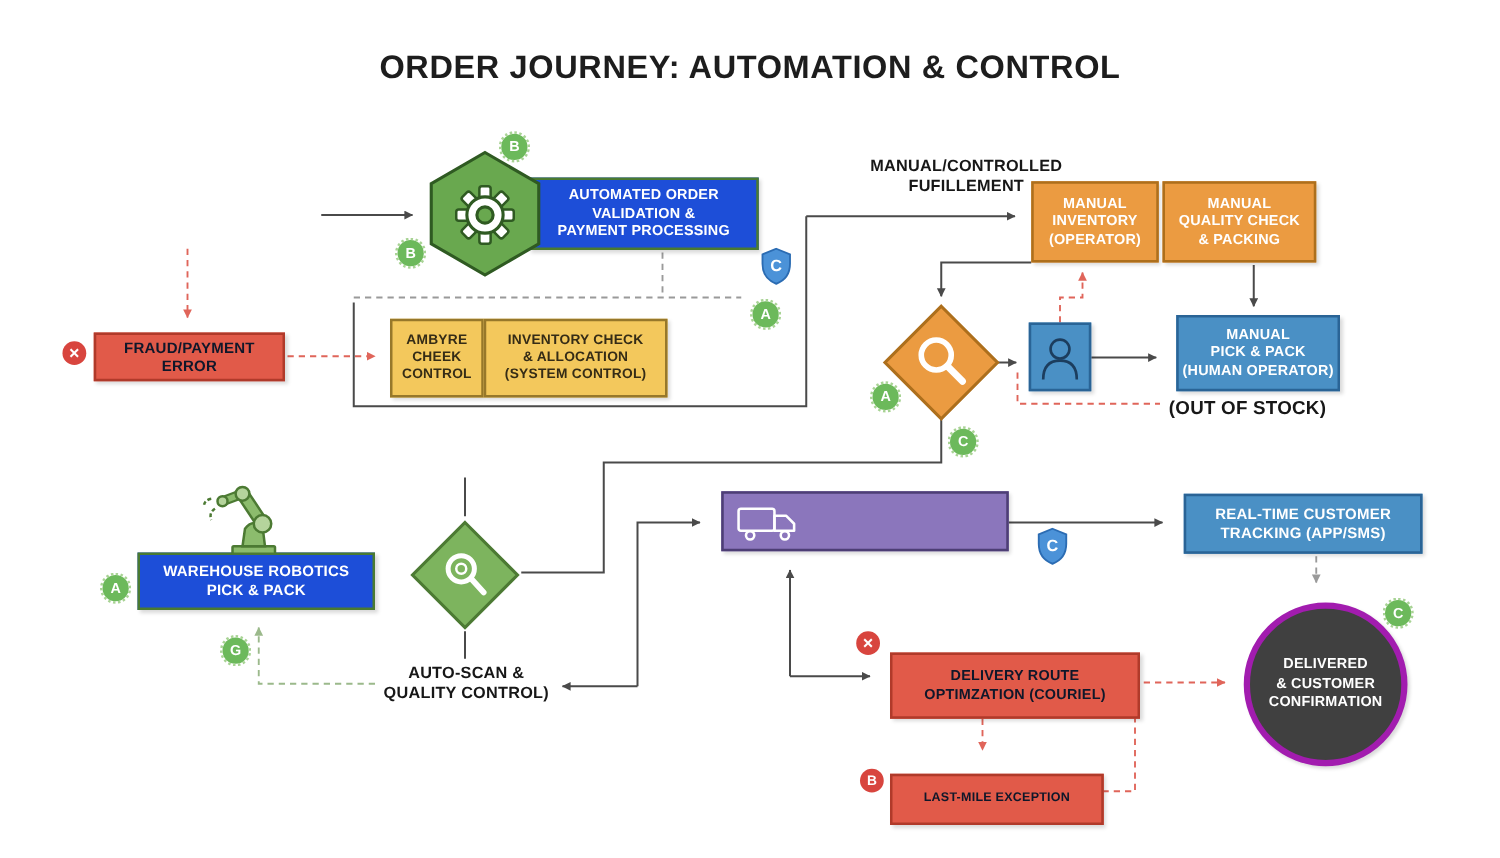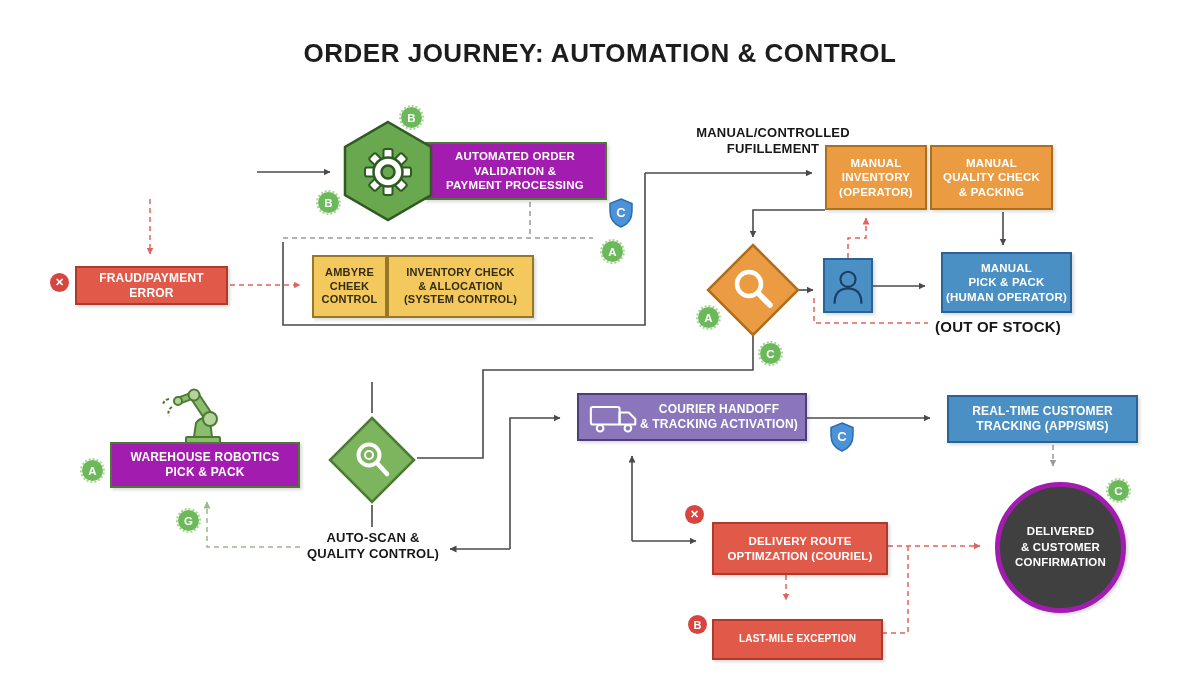--- a/index.html
+++ b/index.html
@@ -5,24 +5,24 @@
   html,body{margin:0;padding:0;background:#fff;}
   #canvas{position:relative;width:1200px;height:686px;background:#ffffff;overflow:hidden;
           font-family:"Liberation Sans", sans-serif;}
   #title{position:absolute;left:0;right:0;top:38px;text-align:center;font-size:26px;font-weight:800;
          color:#1d1d1d;letter-spacing:.5px;}
   svg.layer{position:absolute;left:0;top:0;z-index:1;}
   .node{position:absolute;display:flex;align-items:center;justify-content:center;text-align:center;
         font-weight:bold;white-space:pre-line;border:2px solid;box-sizing:border-box;z-index:2;
         letter-spacing:.2px;line-height:1.25;box-shadow:2px 2px 3px rgba(0,0,0,.15);}
   .blue  {background:#4a90c5;border-color:#2a6496;color:#fff;}
-  .green {background:#a21caf;border-color:#4a7a31;color:#fff;}
+  .green {background:#1d4ed8;border-color:#4a7a31;color:#fff;}
   .orange{background:#eb9b41;border-color:#ad6f1c;color:#fff;}
   .yellow{background:#f3c85c;border-color:#97782a;color:#352c16;}
-  .red   {background:#e15a49;border-color:#b03a2a;color:#ffffff;}
+  .red   {background:#e15a49;border-color:#b03a2a;color:#0f172a;}
   .purple{background:#8b76bc;border-color:#4d3e75;color:#fff;}
   .circle-node{position:absolute;display:flex;align-items:center;justify-content:center;text-align:center;
         font-weight:bold;white-space:pre-line;border-radius:50%;background:#404040;border:5px solid #a21caf;
         color:#fff;z-index:2;font-size:11.5px;line-height:1.35;letter-spacing:.2px;
         box-shadow:2px 2px 3px rgba(0,0,0,.15);}
   .label{position:absolute;font-weight:bold;color:#171717;text-align:center;white-space:pre-line;
          z-index:2;line-height:1.25;letter-spacing:.2px;}
   .shape{position:absolute;z-index:3;}
   .badge{position:absolute;width:21px;height:21px;border-radius:50%;display:flex;align-items:center;
          justify-content:center;color:#fff;font-weight:bold;font-size:11.5px;background:#6cb95b;
@@ -133,28 +133,26 @@
 
   <div class="node purple" style="left:577px;top:393px;width:230px;height:48px;font-size:12px;padding-left:54px;">
     <svg style="position:absolute;left:10px;top:9px;" width="50" height="30" viewBox="0 0 54 32">
       <g stroke="#fff" stroke-width="2.2" fill="none" stroke-linejoin="round">
         <rect x="2" y="3" width="31" height="19" rx="2"></rect>
         <path d="M33,9 h10 l7,7 v6 h-17 z"></path>
         <circle cx="12" cy="26" r="3.6"></circle>
         <circle cx="42" cy="26" r="3.6"></circle>
       </g>
     </svg>
-    <span>COURIER HANDOFF
-&amp; TRACKING ACTIVATION)</span>
   </div>
 
   <div class="node blue" style="left:947px;top:395px;width:191px;height:48px;font-size:12px;">REAL-TIME CUSTOMER
 TRACKING (APP/SMS)</div>
 
-  <div class="node red" style="left:712px;top:522px;width:176px;height:53px;font-size:11.5px;">DELIVERY ROUTE
+  <div class="node red" style="left:712px;top:522px;width:200px;height:53px;font-size:11.5px;">DELIVERY ROUTE
 OPTIMZATION (COURIEL)</div>
 
   <div class="node red" style="left:712px;top:607px;width:171px;height:41px;font-size:10px;margin-top:12px;">LAST-MILE EXCEPTION</div>
 
   <div class="circle-node" style="left:995px;top:482px;width:121px;height:121px;">DELIVERED
 &amp; CUSTOMER
 CONFIRMATION</div>
 
   <svg class="shape" style="left:343px;top:120px;" width="90" height="102" viewBox="0 0 90 102">
     <polygon points="45,2 88,27 88,75 45,100 2,75 2,27" fill="#69a84f" stroke="#2f5a22" stroke-width="2.5"></polygon>

